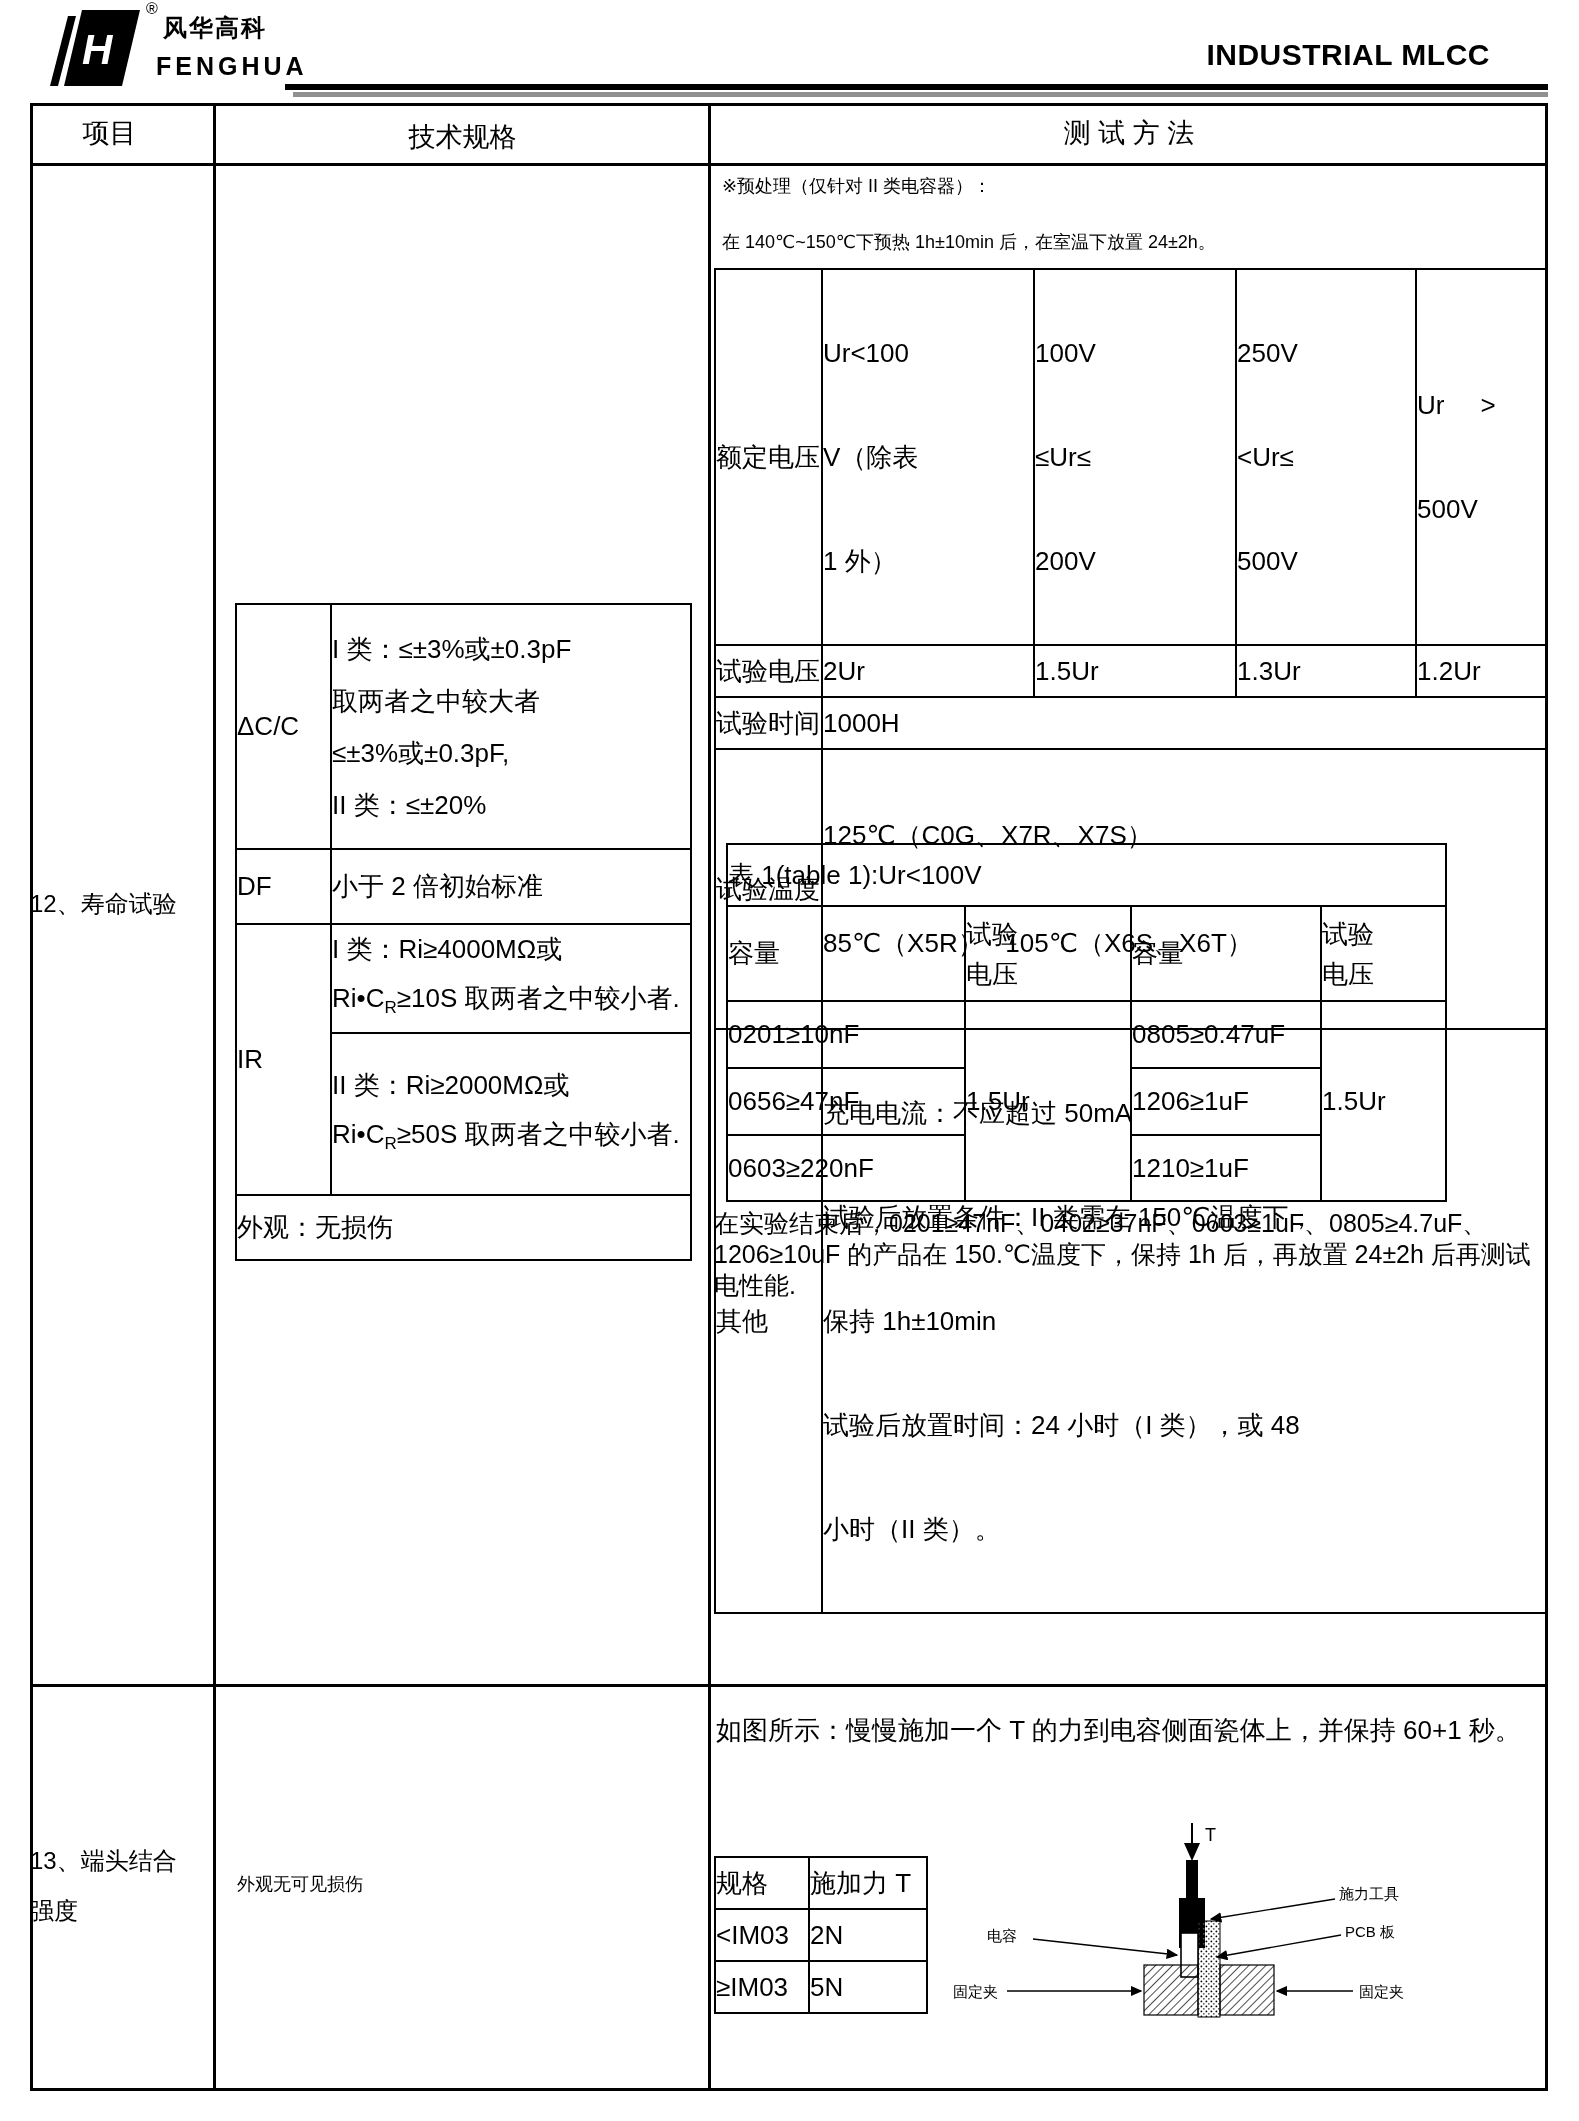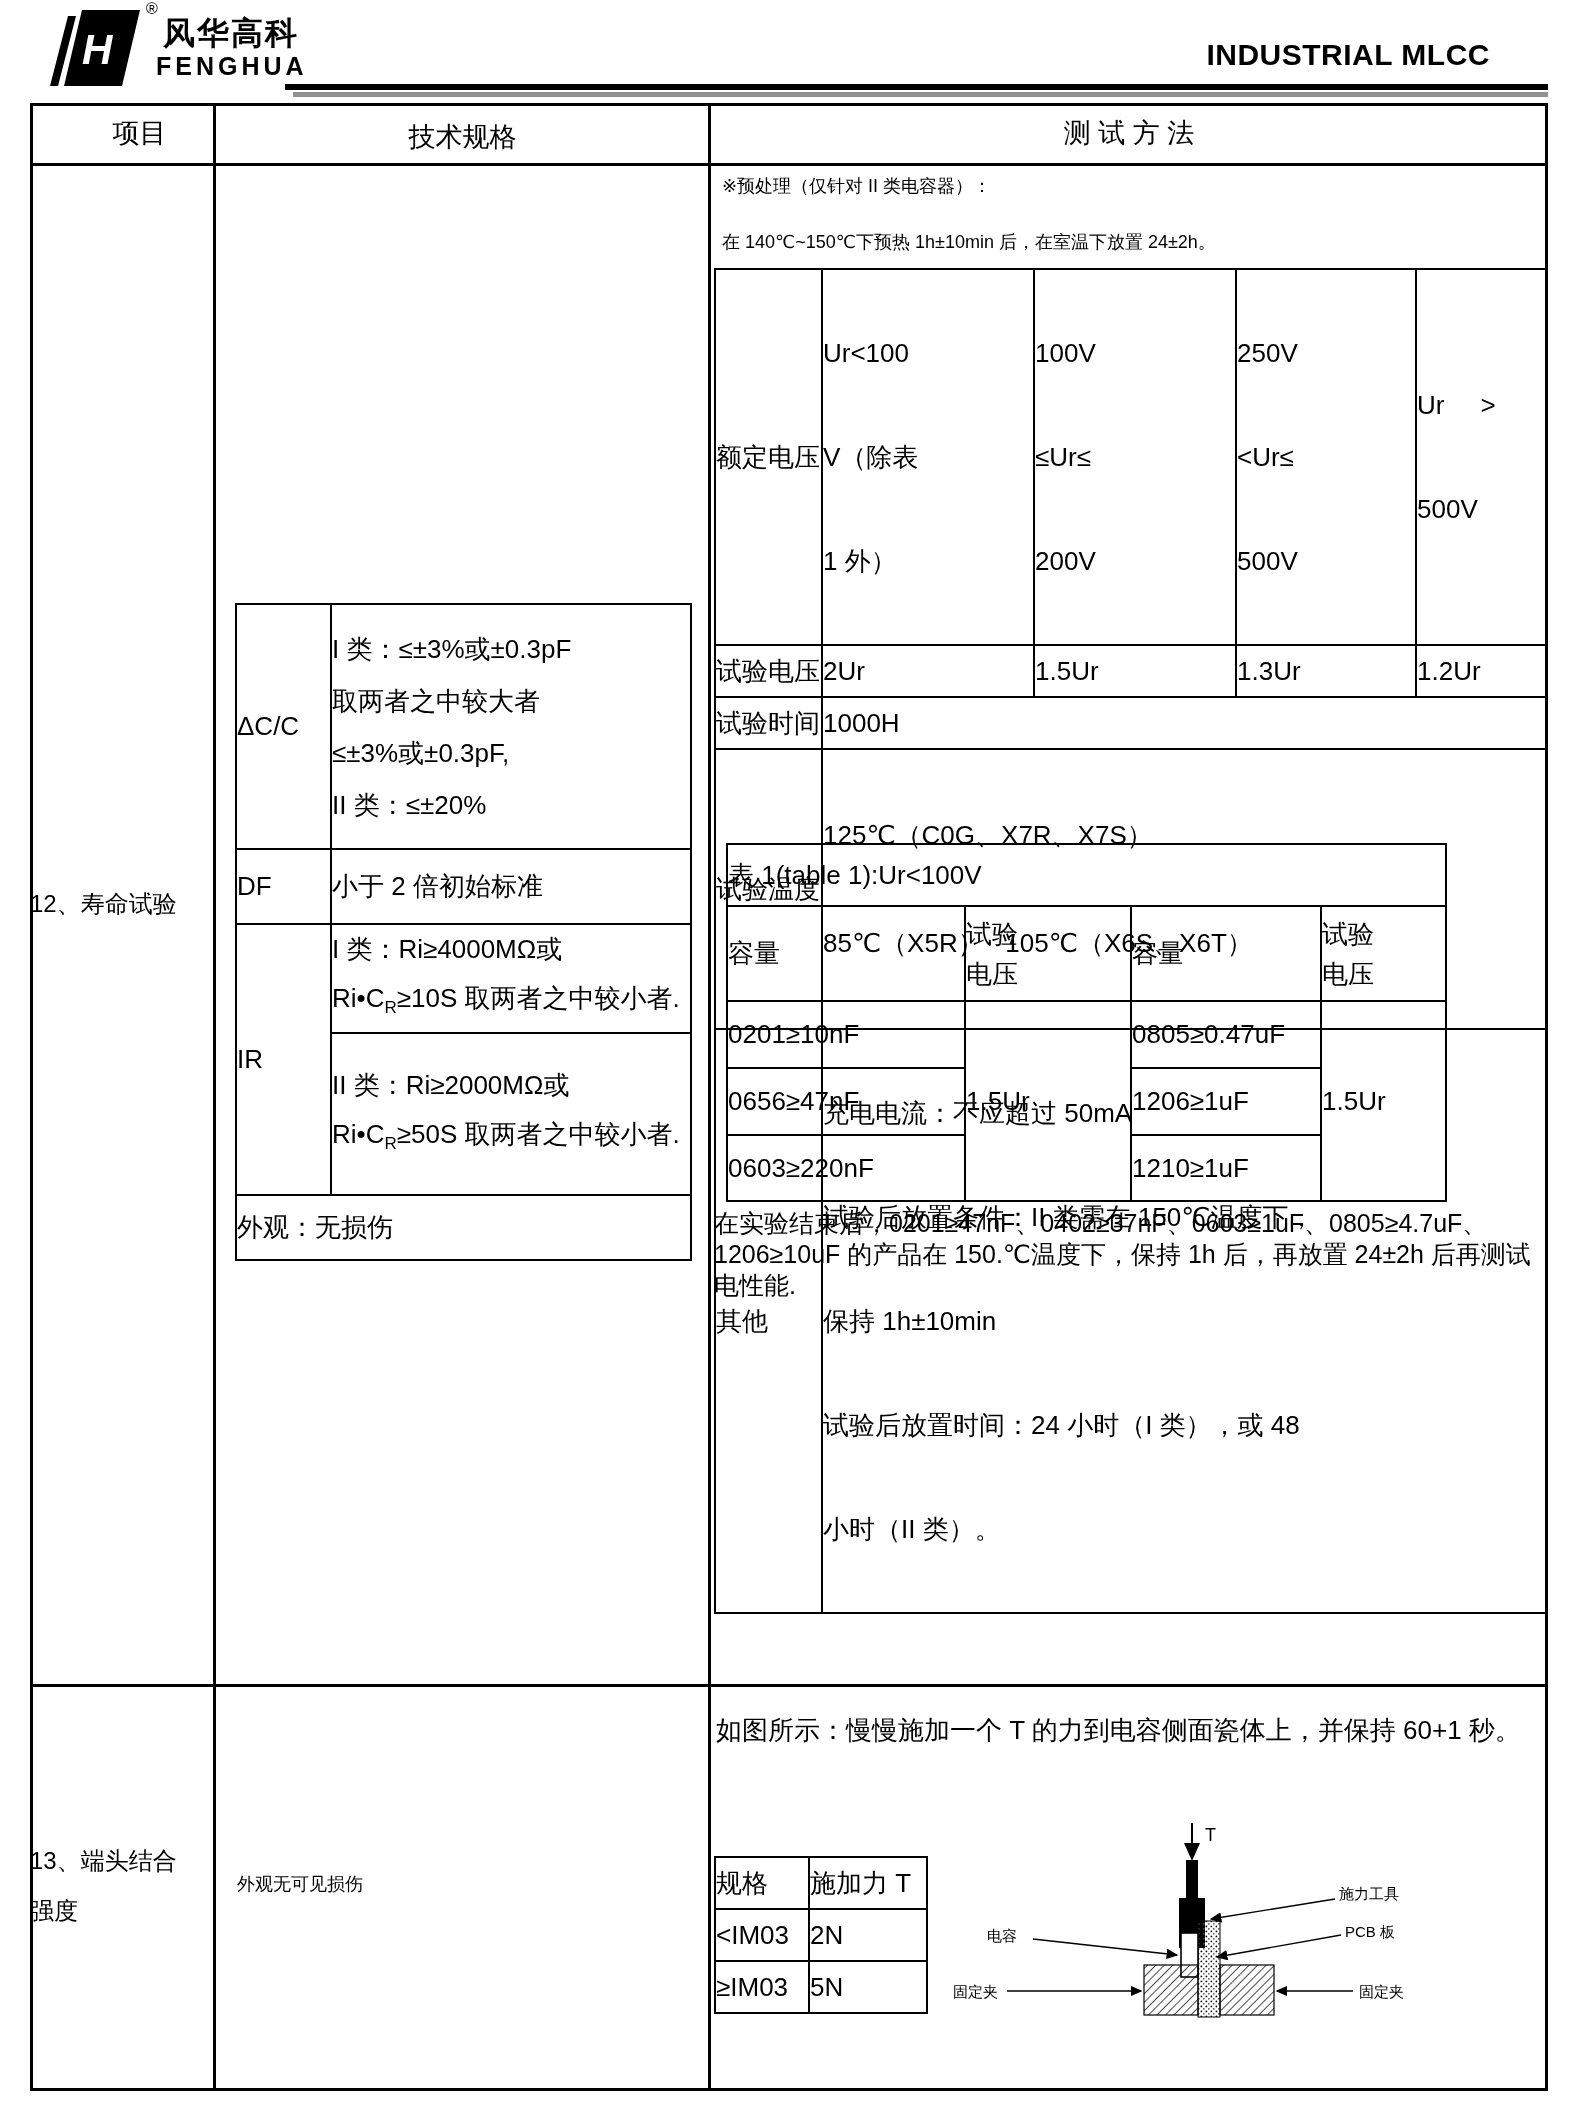--- a/index.html
+++ b/index.html
@@ -6,21 +6,21 @@
   .page{position:relative;width:1579px;height:2121px;background:#fff;overflow:hidden;
         font-family:"Liberation Sans","DejaVu Sans",sans-serif;color:#000;}
   .abs{position:absolute;}
   .ln{position:absolute;background:#000;}
   .ln-gray{position:absolute;background:#919191;}
   .outer-border{position:absolute;left:30px;top:103px;width:1518px;height:1988px;
         border:3px solid #000;box-sizing:border-box;}
   .cell-head{position:absolute;display:flex;align-items:center;justify-content:center;
         font-size:27px;}
   .txt26{font-size:18px;line-height:36px;}
-  .brand-cn{position:absolute;left:163px;top:12px;font-size:32px;font-weight:bold;letter-spacing:2px;}
+  .brand-cn{position:absolute;left:163px;top:12px;font-size:24px;font-weight:bold;letter-spacing:2px;}
   .brand-en{position:absolute;left:156px;top:52px;font-size:25px;font-weight:bold;letter-spacing:4px;}
   .reg{position:absolute;left:146px;top:0px;font-size:16px;}
   .product{position:absolute;left:990px;top:22px;width:500px;text-align:right;
         font-size:30px;font-weight:bold;letter-spacing:.5px;margin-top:16px;}
   table{border-collapse:collapse;table-layout:fixed;}
   table,td{border:2px solid #000;}
   td{font-size:26px;vertical-align:middle;padding:0;}
   .pl{}
   .pre{white-space:pre;}
   .lh52 div{line-height:52px;}
@@ -49,21 +49,21 @@
   <div class="product">INDUSTRIAL MLCC</div>
   <div class="ln" style="left:285px;top:84px;width:1263px;height:6px"></div>
   <div class="ln-gray" style="left:293px;top:92px;width:1255px;height:5px"></div>
 
   <div class="outer-border"></div>
   <div class="ln" style="left:213px;top:103px;width:3px;height:1988px"></div>
   <div class="ln" style="left:708px;top:103px;width:3px;height:1988px"></div>
   <div class="ln" style="left:30px;top:163px;width:1518px;height:3px"></div>
   <div class="ln" style="left:30px;top:1684px;width:1518px;height:3px"></div>
 
-  <div class="cell-head" style="left:47px;top:103px;width:185px;height:60px">项目</div>
+  <div class="cell-head" style="left:17px;top:103px;width:185px;height:60px">项目</div>
   <div class="cell-head" style="left:215px;top:103px;width:495px;height:68px">技术规格</div>
   <div class="cell-head" style="left:710px;top:103px;width:838px;height:60px">测 试 方 法</div>
 
   <div class="item-label" style="top:888px">12、寿命试验</div>
 
   <table class="abs" style="left:235px;top:603px;width:455px">
     <colgroup>
         <col style="width:95px">
         <col style="width:360px">
       </colgroup>

